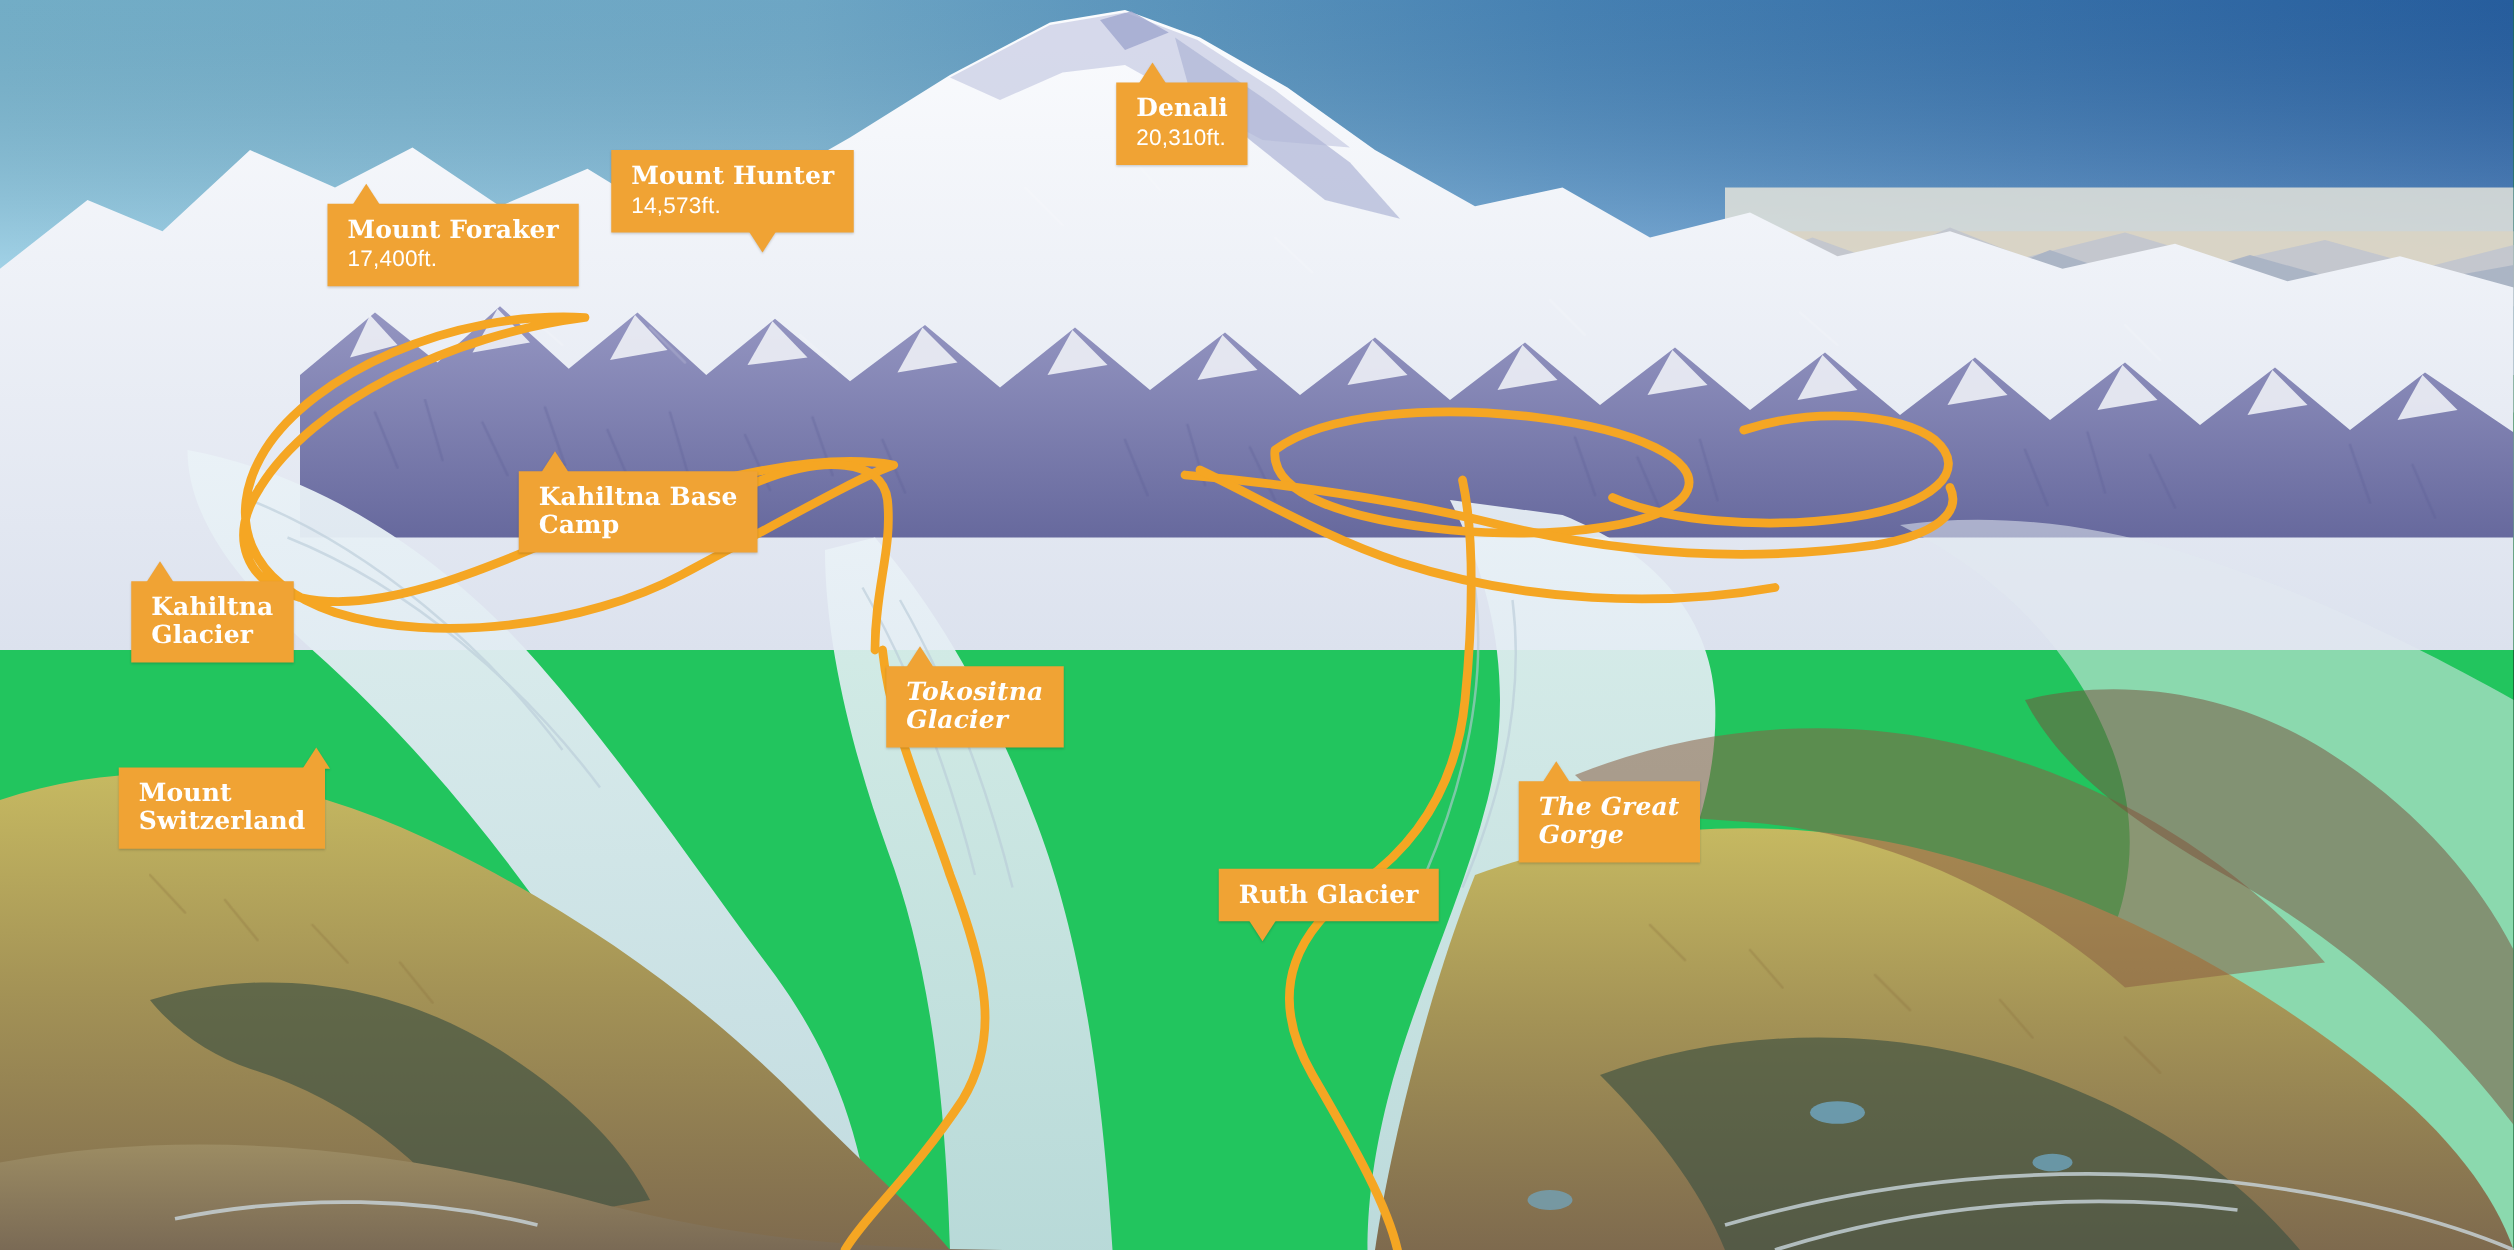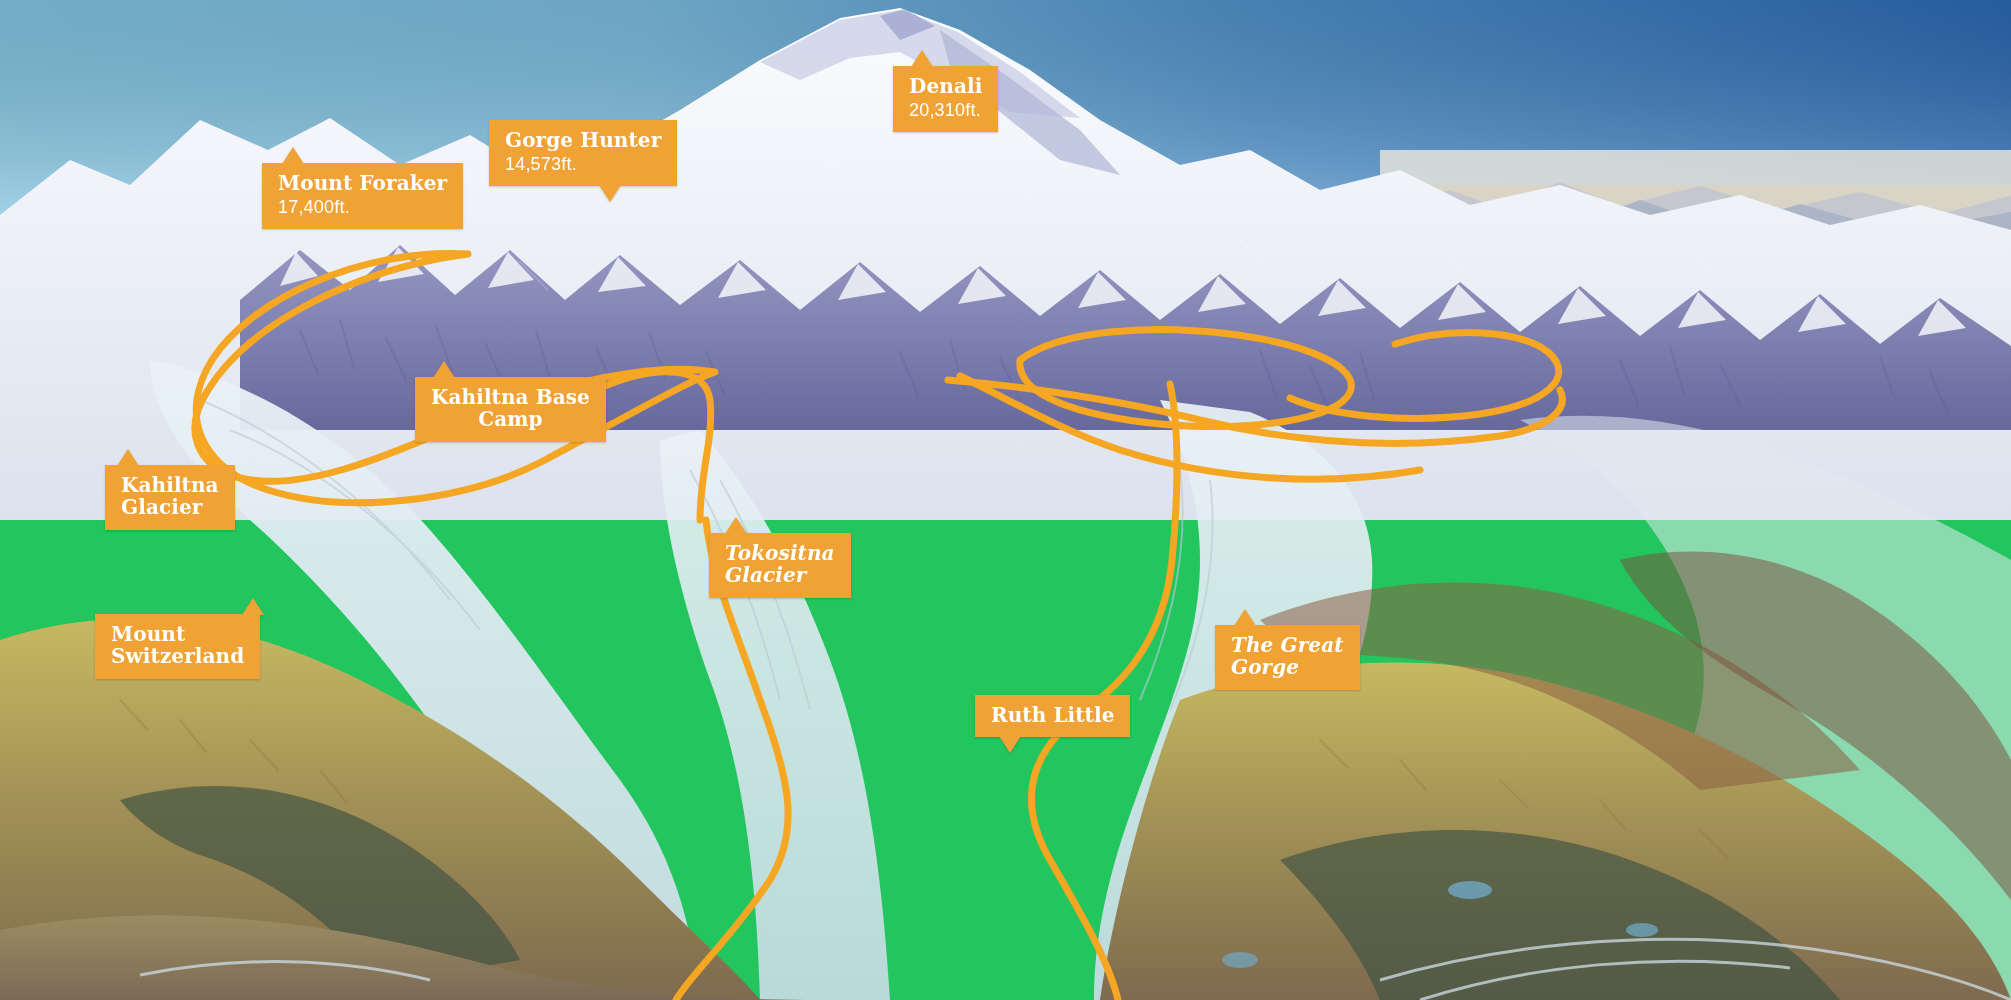--- a/index.html
+++ b/index.html
@@ -228,24 +228,24 @@
         <span class="nm">Denali</span>
         <span class="el">20,310ft.</span>
       </div>
       <div class="label" style="left: 262px; top: 163px;">
         <span class="tail up" style="left: 20px;"></span>
         <span class="nm">Mount Foraker</span>
         <span class="el">17,400ft.</span>
       </div>
       <div class="label" style="left: 489px; top: 120px;">
         <span class="tail down" style="left: 110px;"></span>
-        <span class="nm">Gorge Hunter</span>
+        <span class="nm">Mount Hunter</span>
         <span class="el">14,573ft.</span>
       </div>
-      <div class="label" style="left: 415px; top: 377px; text-align: center;">
+      <div class="label" style="left: 415px; top: 377px;">
         <span class="tail up" style="left: 18px;"></span>
         <span class="nm">Kahiltna Base
 Camp</span>
       </div>
       <div class="label" style="left: 105px; top: 445px; margin-top: 20px;">
         <span class="tail up" style="left: 12px;"></span>
         <span class="nm">Kahiltna
 Glacier</span>
       </div>
       <div class="label" style="left: 709px; top: 533px; font-style: italic;">
@@ -258,16 +258,16 @@
         <span class="nm">Mount
 Switzerland</span>
       </div>
       <div class="label" style="left: 1215px; top: 625px; font-style: italic;">
         <span class="tail up" style="left: 19px;"></span>
         <span class="nm">The Great
 Gorge</span>
       </div>
       <div class="label" style="left: 975px; top: 695px;">
         <span class="tail down" style="left: 24px;"></span>
-        <span class="nm">Ruth Little</span>
+        <span class="nm">Ruth Glacier</span>
       </div>
     </div>
 </div>
 
 </body></html>

